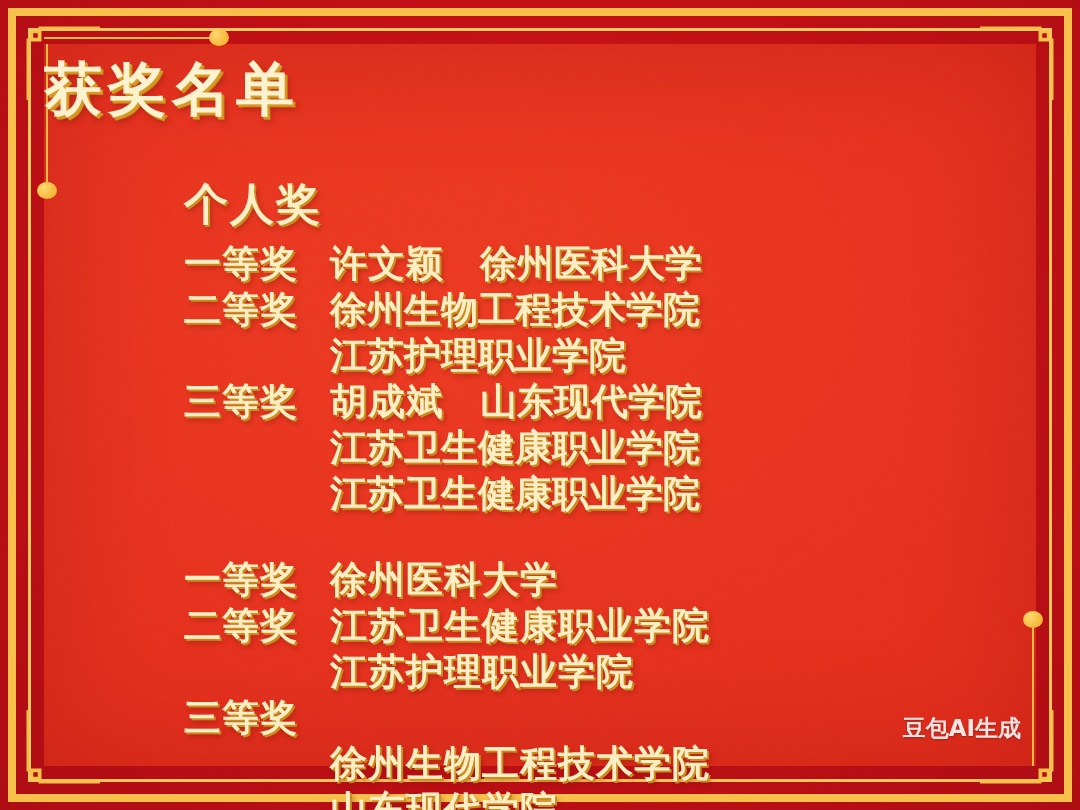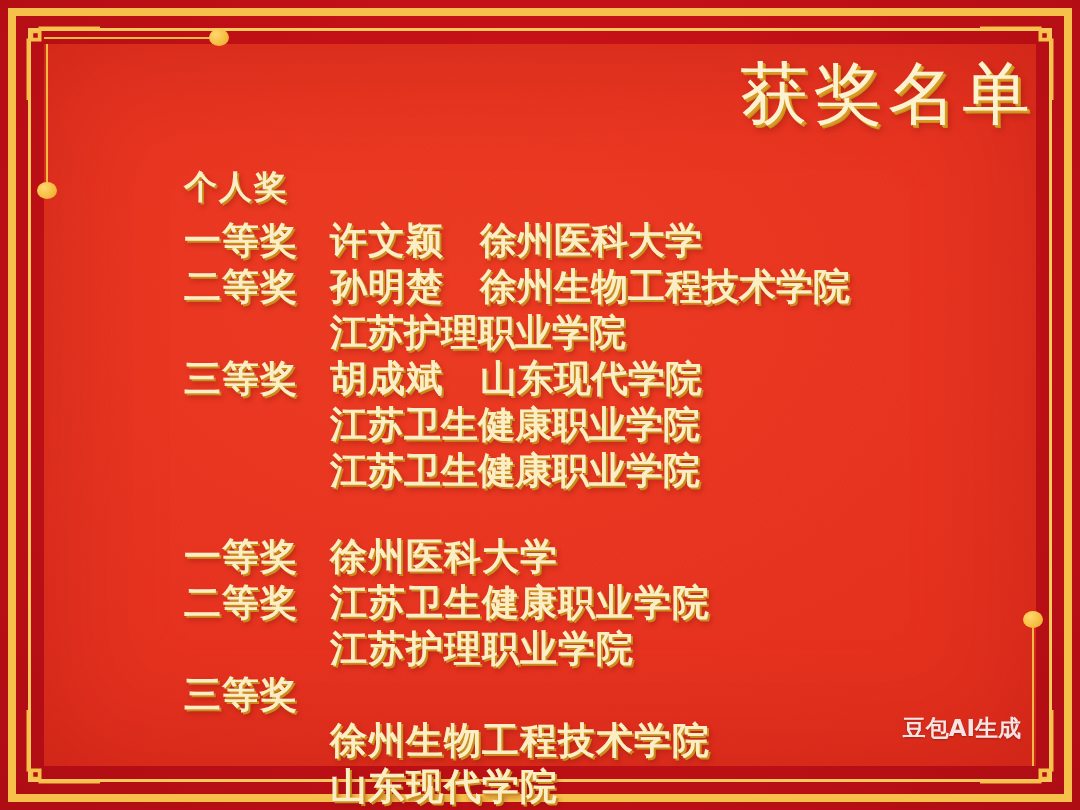--- a/index.html
+++ b/index.html
@@ -87,46 +87,46 @@
   .content {
     position: absolute;
     left: 44px; top: 44px;
     width: 992px; height: 722px;
   }
 
   .title {
     position: absolute;
     left: 0; right: 0;
     top: 16px;
-    text-align: right;
-    font-size: 68px;
+    text-align: left;
+    font-size: 58px;
     line-height: 1;
     letter-spacing: 6px;
-    font-weight: 400;
+    font-weight: 700;
     color: #fdf2cf;
     text-shadow:
        2px 2px 0 #d79a22,
        3px 3px 0 #c98d1c,
        4px 5px 6px rgba(120,20,10,.45);
   }
 
   .list {
     position: absolute;
     left: 140px;
     top: 126px;
     right: 20px;
   }
 
   .section-head {
-    font-size: 33px;
+    font-size: 44px;
     line-height: 1;
     font-weight: 700;
     color: #fbeec4;
     letter-spacing: 2px;
-    margin: 0 0 10px 0;
+    margin: 12px 0 10px 0;
     text-shadow:
        2px 2px 0 #c98d1c,
        3px 4px 5px rgba(120,20,10,.42);
   }
   .section-gap { height: 40px; }
 
   .row {
     display: flex;
     align-items: flex-end;
     height: 46px;
@@ -232,21 +232,20 @@
 
       <div class="section-head">个人奖</div>
 
       <div class="row">
         <span class="col-rank">一等奖</span>
         <span class="col-name">许文颖</span>
         <span class="col-org">徐州医科大学</span>
       </div>
       <div class="row">
         <span class="col-rank">二等奖</span>
-        <span class="col-name">孙明楚</span>
         <span class="col-org">徐州生物工程技术学院</span>
       </div>
       <div class="row">
         <span class="col-rank"></span>
         <span class="col-org">江苏护理职业学院</span>
       </div>
       <div class="row">
         <span class="col-rank">三等奖</span>
         <span class="col-name">胡成斌</span>
         <span class="col-org">山东现代学院</span>

